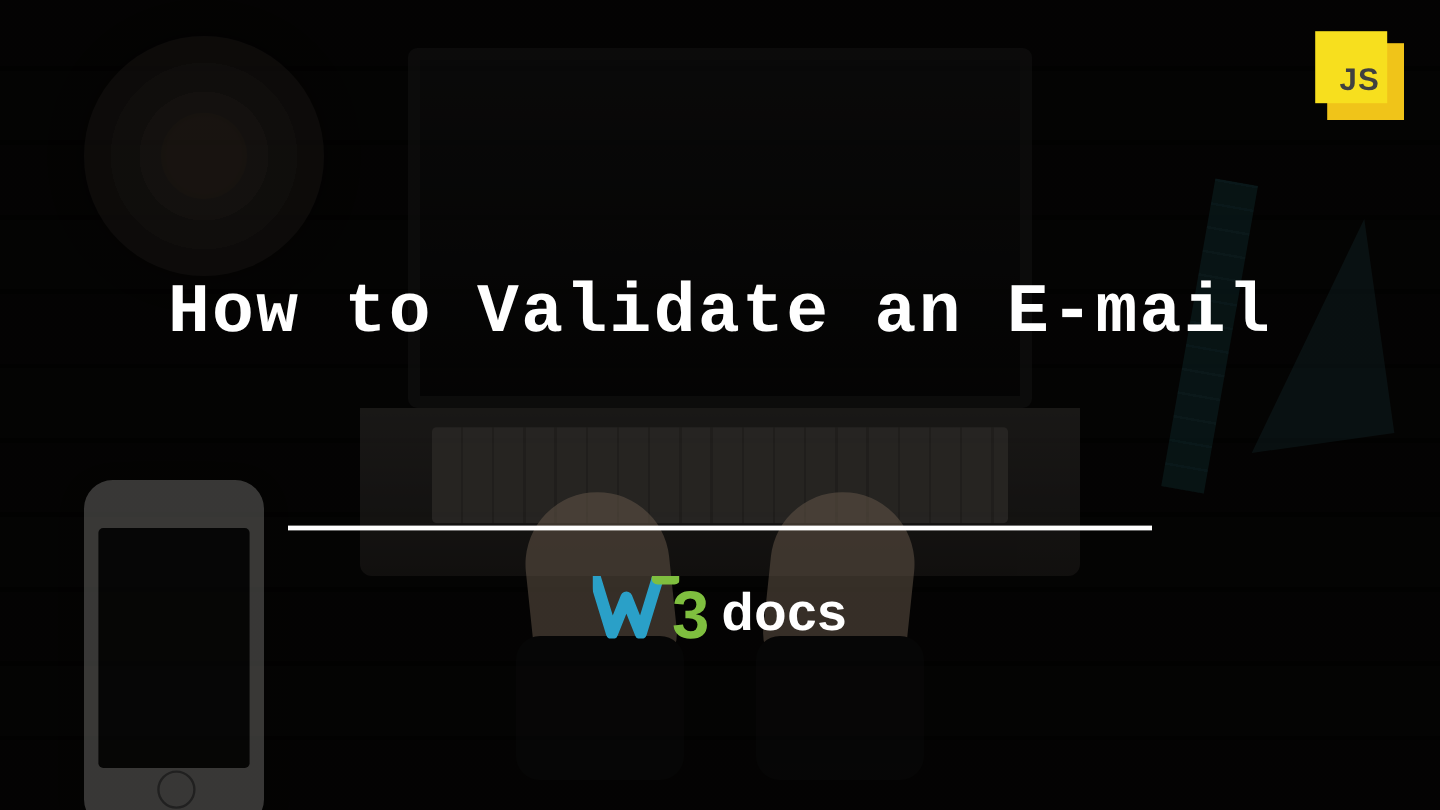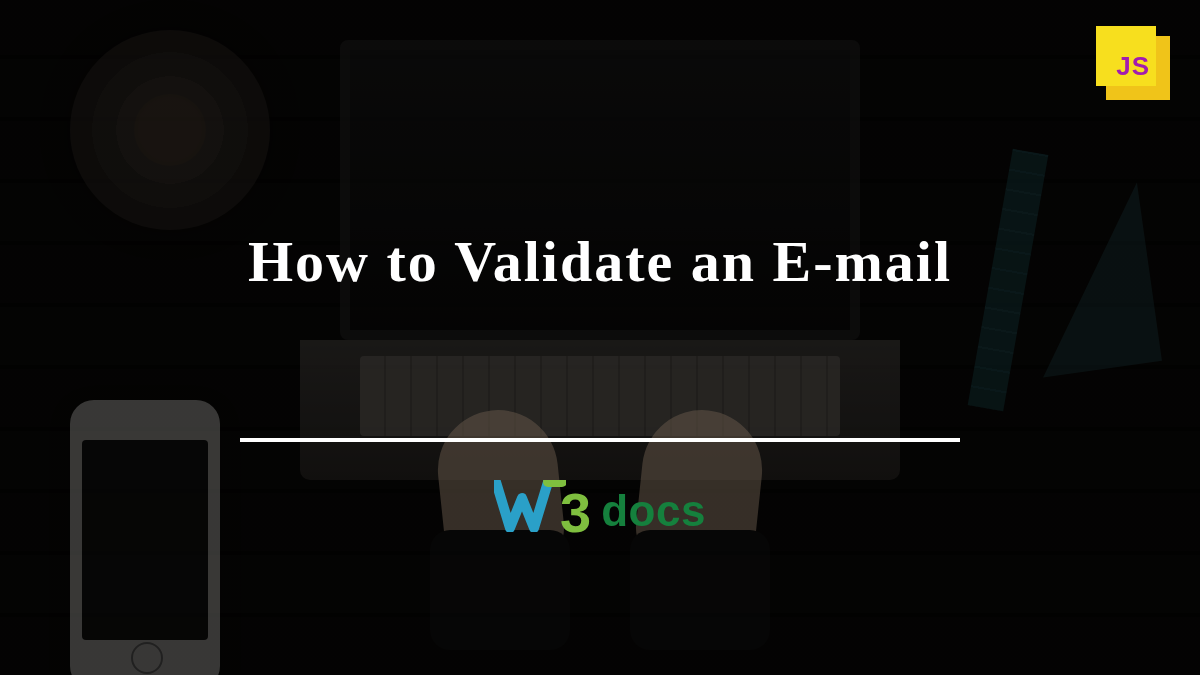--- a/index.html
+++ b/index.html
@@ -113,30 +113,30 @@
   }
   .js-back {
     position: absolute; right: 0; top: 10px; width: 64px; height: 64px;
     background: #f0c419;
   }
   .js-front {
     position: absolute; right: 14px; top: 0; width: 60px; height: 60px;
     background: #f7df1e;
     display: flex; align-items: flex-end; justify-content: flex-end;
     padding: 4px 6px;
-    color: #a21caf; font-weight: 800; font-size: 26px; letter-spacing: 1px;
+    color: #404040; font-weight: 800; font-size: 26px; letter-spacing: 1px;
     font-family: Arial, sans-serif;
   }
   
   .title {
     position: absolute; left: 0; right: 0; top: 220px;
     text-align: center; color: #fff;
     font-weight: 800; font-size: 58px; line-height: 1.45;
     letter-spacing: 2px;
-    font-family: Liberation Serif, serif;
+    font-family: Liberation Mono, monospace;
   }
   .rule {
     position: absolute; left: 240px; right: 240px; top: 438px;
     height: 4px; background: #fff;
   }
   
   .logo {
     position: absolute; left: 0; right: 0; top: 480px;
     display: flex; align-items: center; justify-content: center;
     gap: 6px;
@@ -147,21 +147,21 @@
   }
   .w-shape {
     position: relative; width: 72px; height: 52px;
   }
   .w-shape svg { display: block; }
   .three {
     font-size: 56px; font-weight: 800; color: #7fbf3f;
     margin-left: -6px; line-height: 1;
   }
   .docs {
-    font-size: 44px; font-weight: 700; color: #15803d;
+    font-size: 44px; font-weight: 700; color: #ffffff;
     margin-left: 4px; letter-spacing: 0.5px;
     font-family: Arial, sans-serif;
   }
 </style>
 </head>
 <body>
 
 <div class="bg"></div>
 
 <div class="cup"></div>

